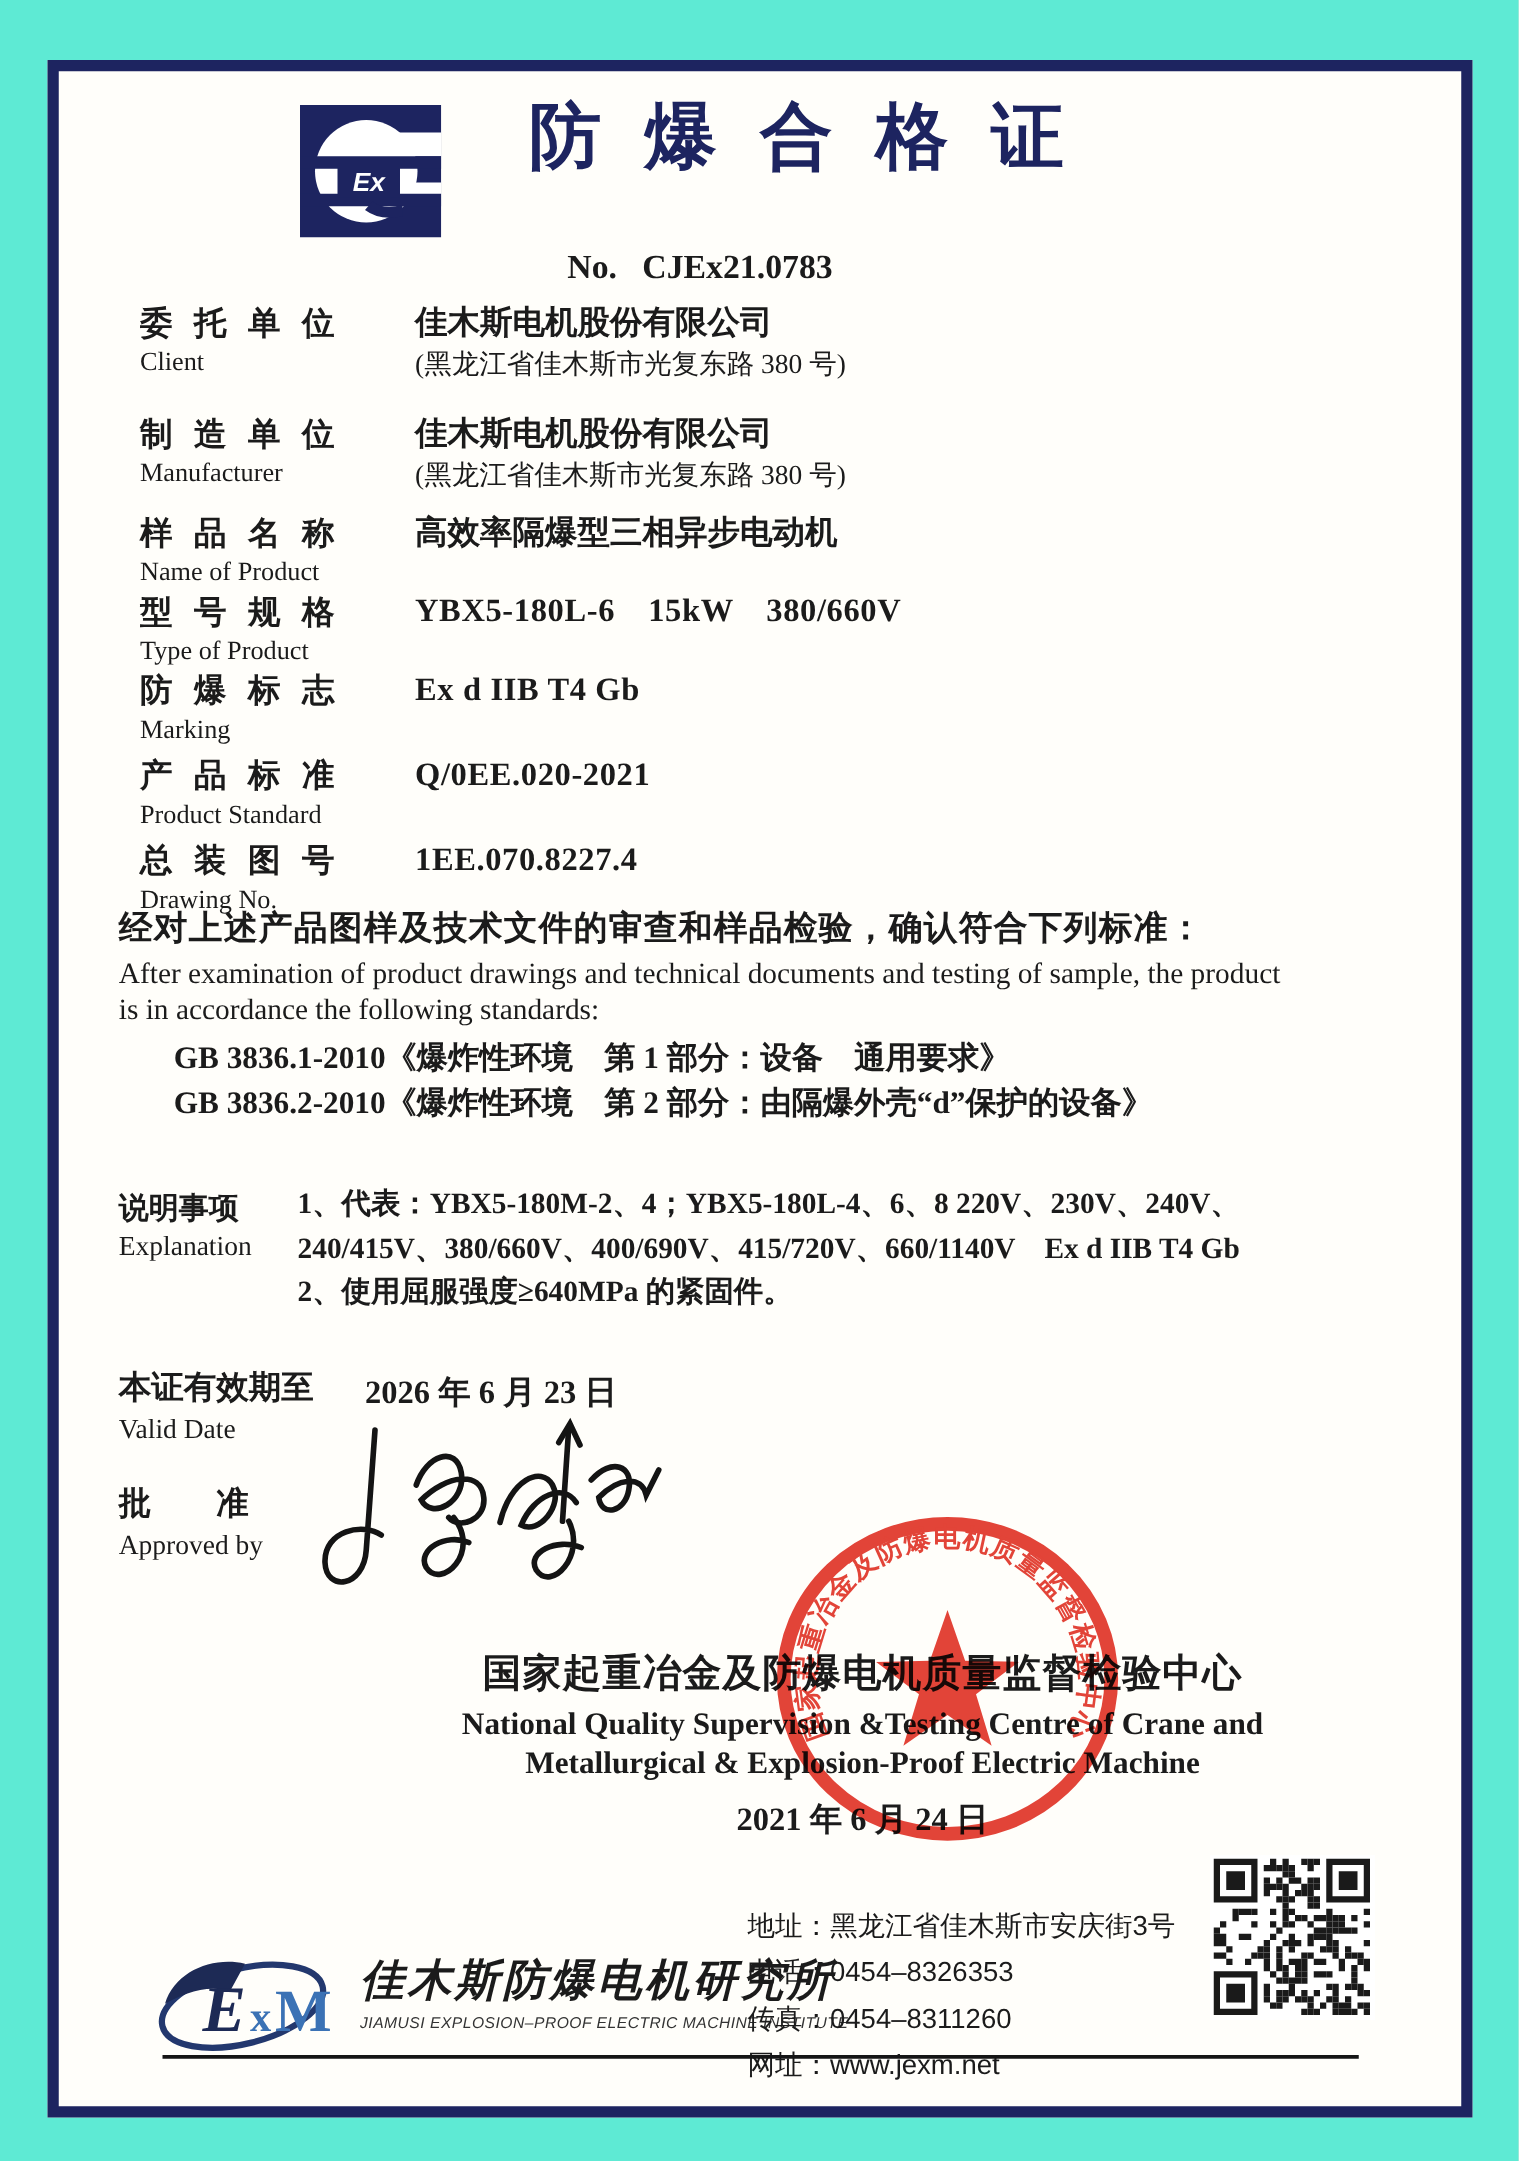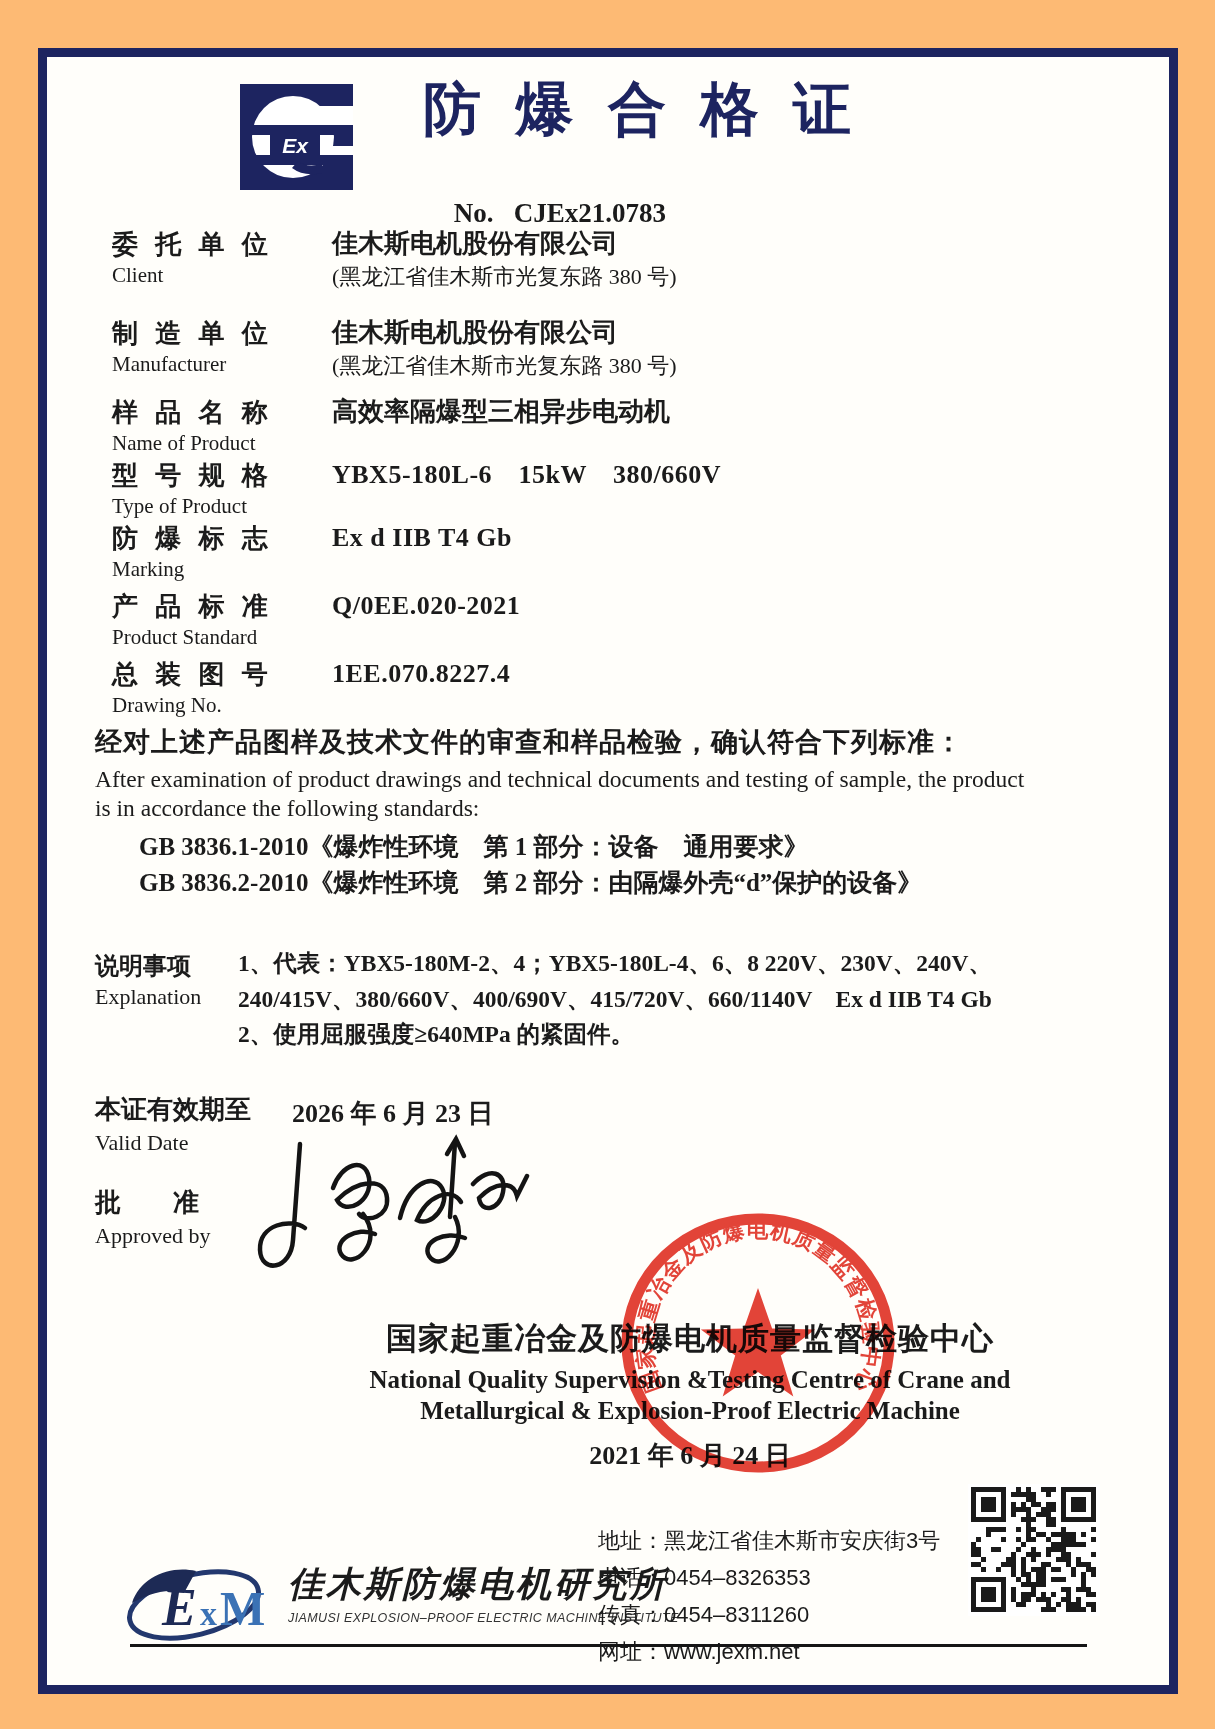--- a/index.html
+++ b/index.html
@@ -1,33 +1,33 @@
 <!DOCTYPE html>
 <html><head>
 <meta charset="utf-8">
 <style>
   html,body{margin:0;padding:0;background:#e8e6da;}
   .page{
     position:relative;width:1215px;height:1729px;margin:0 auto;
-    background:#fdba74;overflow:hidden;
+    background:#5eead4;overflow:hidden;
     font-family:"Liberation Serif",serif;color:#1b1b1b;
   }
   .abs{position:absolute;}
   .frame{
     position:absolute;left:38px;top:48px;width:1122px;height:1628px;
     border:9px solid #1d2460;background:#fffefa;z-index:1;
   }
   .z{z-index:2;}
   
   .title-block{left:372px;top:80px;width:540px;text-align:center;}
   .title-cn{font-size:58px;font-weight:bold;color:#1d2460;letter-spacing:10px;line-height:1.05;white-space:nowrap;}
   .title-en{font-size:28px;font-weight:bold;color:#1d2460;letter-spacing:1px;margin-top:6px;white-space:nowrap;}
   .cert-no{left:0;top:198px;width:1120px;text-align:center;font-size:27px;font-weight:bold;white-space:pre;}
   
-  .fields{left:112px;top:229px;width:980px;}
+  .fields{left:112px;top:243px;width:980px;}
   .frow{display:flex;}
   .flabel{width:220px;flex:0 0 220px;}
   .flabel-cn{font-size:26px;font-weight:bold;letter-spacing:5px;line-height:30px;font-family:"Liberation Sans",sans-serif;white-space:nowrap;}
   .flabel-en{font-size:21px;line-height:26px;margin-top:3px;}
   .fvalue{padding-left:0;}
   .fvalue-main{font-size:26px;font-weight:bold;line-height:30px;font-family:Liberation Serif, serif;white-space:nowrap;}
   .fvalue-main.serifval{font-family:"Liberation Serif",serif;letter-spacing:0.5px;}
   .fvalue-sub{font-size:22px;line-height:28px;margin-top:4px;white-space:nowrap;}
   .mb1{margin-bottom:27px;}.mb2{margin-bottom:17px;}.mb3{margin-bottom:4px;}
   .mb4{margin-bottom:4px;}.mb5{margin-bottom:9px;}.mb6{margin-bottom:9px;}

